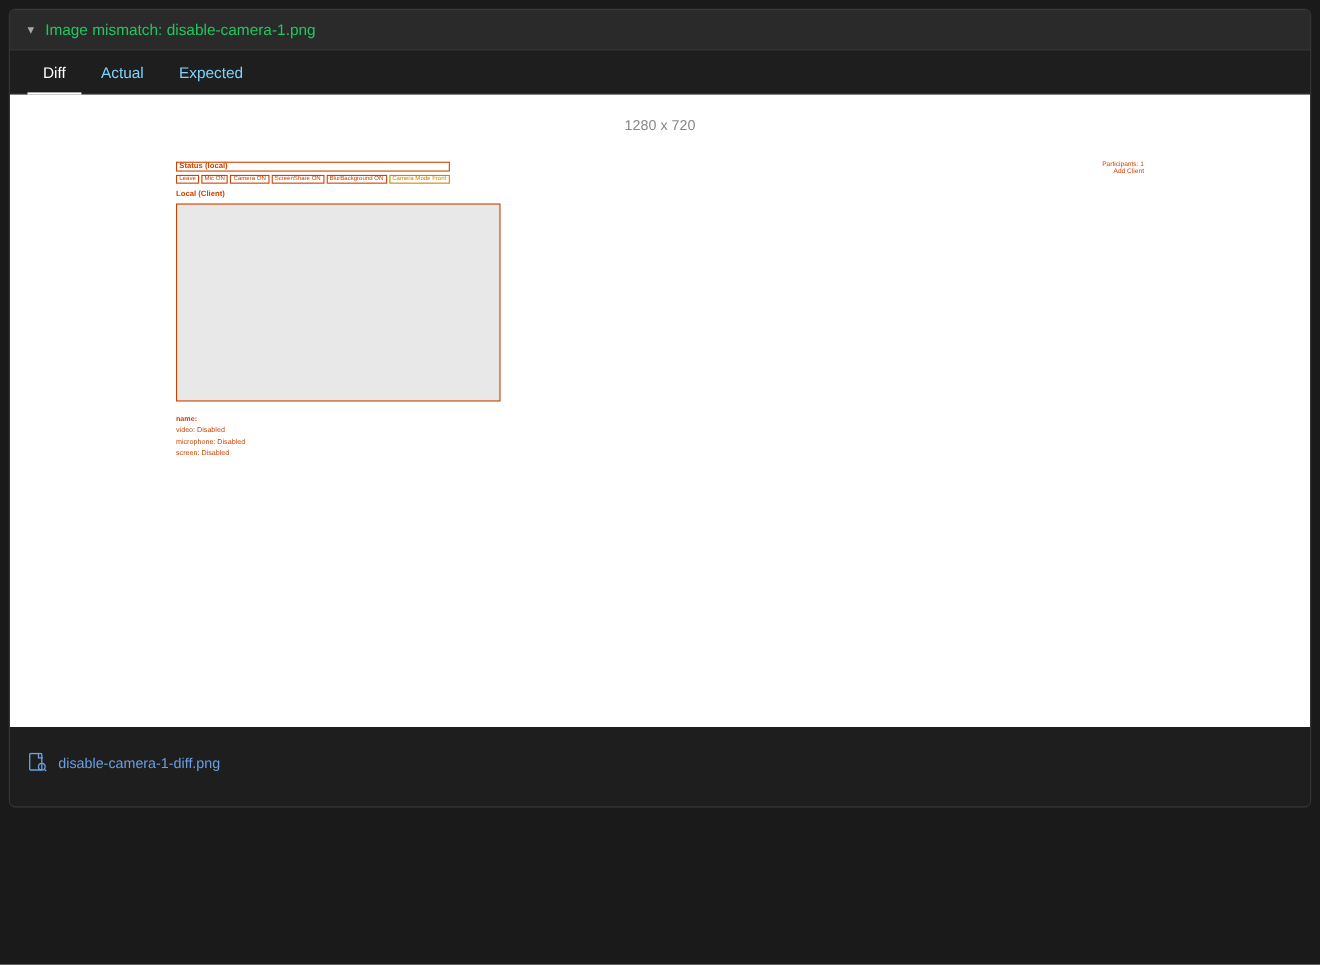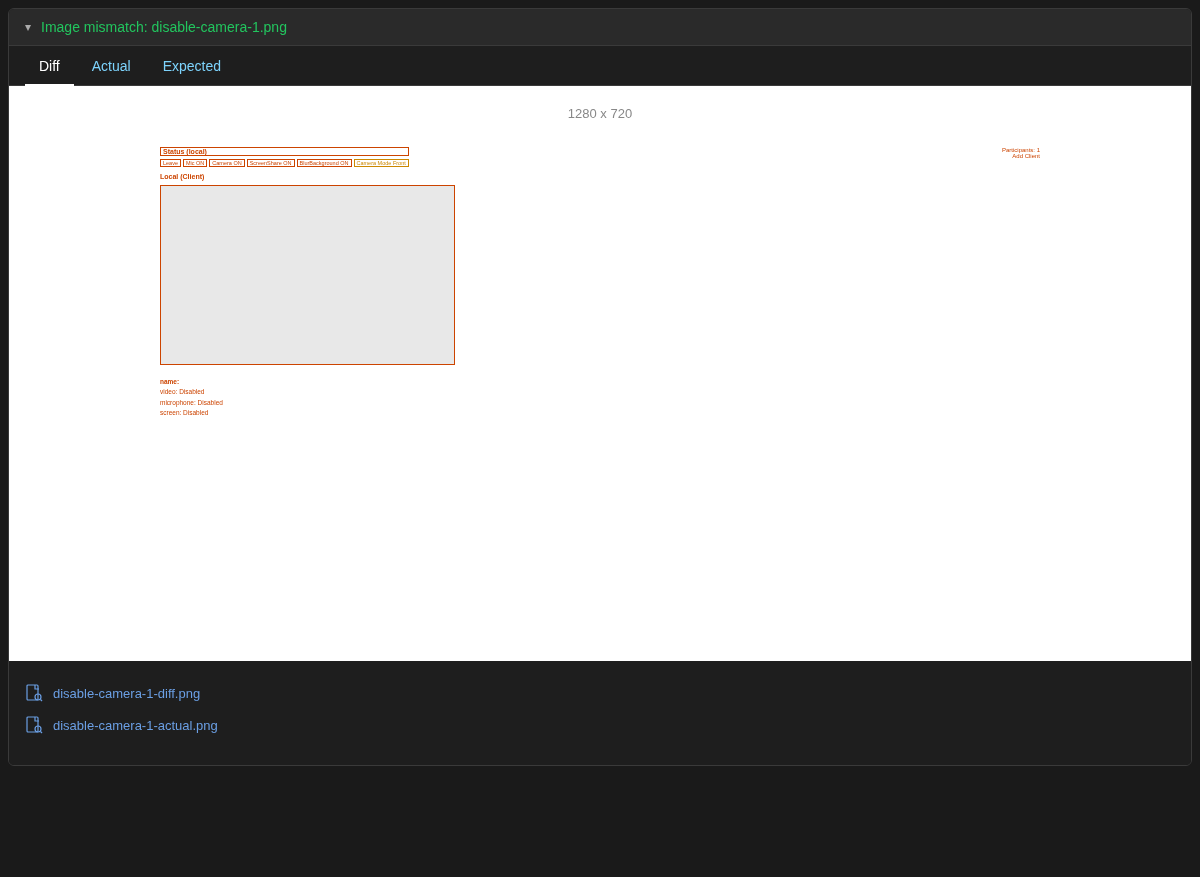--- a/index.html
+++ b/index.html
@@ -234,23 +234,14 @@
   <div class="files-section">
     <a class="file-link">
       <svg class="file-icon" viewBox="0 0 18 18" fill="none" xmlns="http://www.w3.org/2000/svg">
         <rect x="2" y="1" width="11" height="15" rx="1" stroke="#6b9fe4" stroke-width="1.2" fill="none"></rect>
         <path d="M10 1v4h4" stroke="#6b9fe4" stroke-width="1.2" fill="none"></path>
         <circle cx="13" cy="13" r="3" stroke="#6b9fe4" stroke-width="1.2" fill="none"></circle>
         <path d="M15.5 15.5 L17 17" stroke="#6b9fe4" stroke-width="1.2"></path>
       </svg>
       <span>disable-camera-1-diff.png</span>
     </a>
-    <a class="file-link">
-      <svg class="file-icon" viewBox="0 0 18 18" fill="none" xmlns="http://www.w3.org/2000/svg">
-        <rect x="2" y="1" width="11" height="15" rx="1" stroke="#6b9fe4" stroke-width="1.2" fill="none"></rect>
-        <path d="M10 1v4h4" stroke="#6b9fe4" stroke-width="1.2" fill="none"></path>
-        <circle cx="13" cy="13" r="3" stroke="#6b9fe4" stroke-width="1.2" fill="none"></circle>
-        <path d="M15.5 15.5 L17 17" stroke="#6b9fe4" stroke-width="1.2"></path>
-      </svg>
-      <span>disable-camera-1-actual.png</span>
-    </a>
   </div>
 </div>
 
 </body></html>

